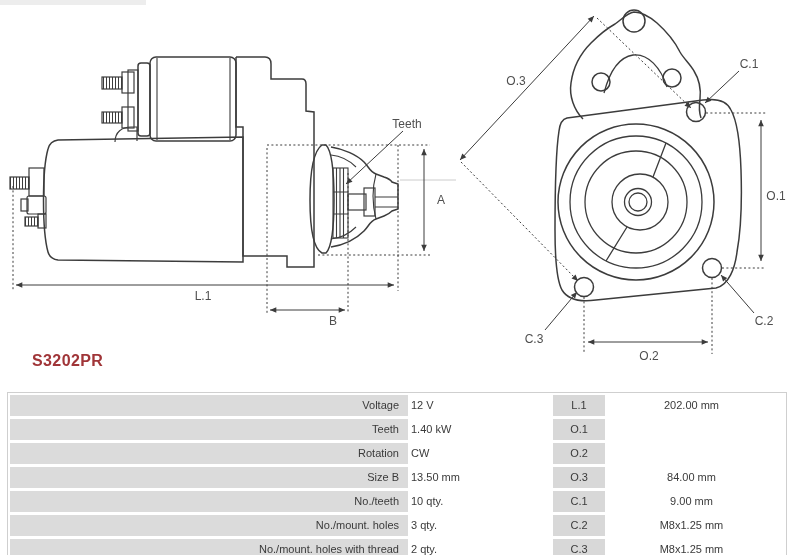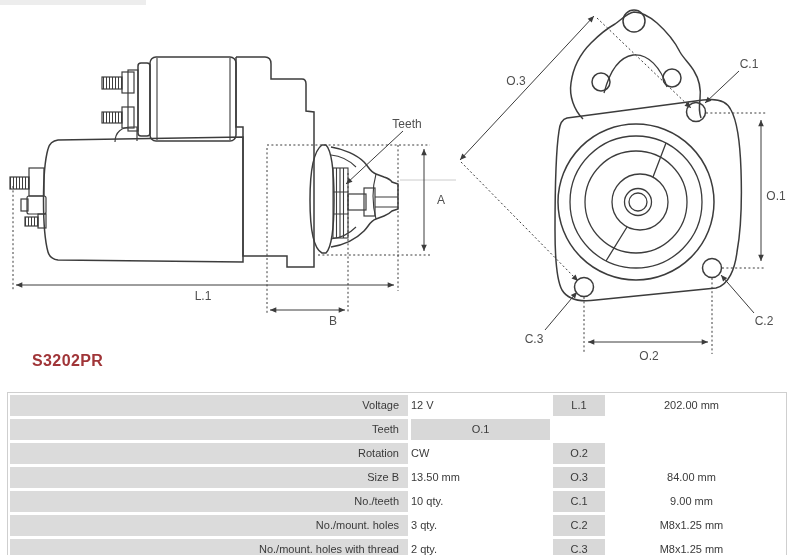--- a/index.html
+++ b/index.html
@@ -150,20 +150,21 @@
 
 <div class="spec-table">
   <div class="spec-row">
     <div class="c-label">Voltage</div>
     <div class="c-value">12 V</div>
     <div class="c-dim">L.1</div>
     <div class="c-dimval">202.00 mm</div>
   </div>
   <div class="spec-row">
     <div class="c-label">Teeth</div>
+    <div class="c-value">1.40 kW</div>
     <div class="c-dim">O.1</div>
   </div>
   <div class="spec-row">
     <div class="c-label">Rotation</div>
     <div class="c-value">CW</div>
     <div class="c-dim">O.2</div>
   </div>
   <div class="spec-row">
     <div class="c-label">Size B</div>
     <div class="c-value">13.50 mm</div>

